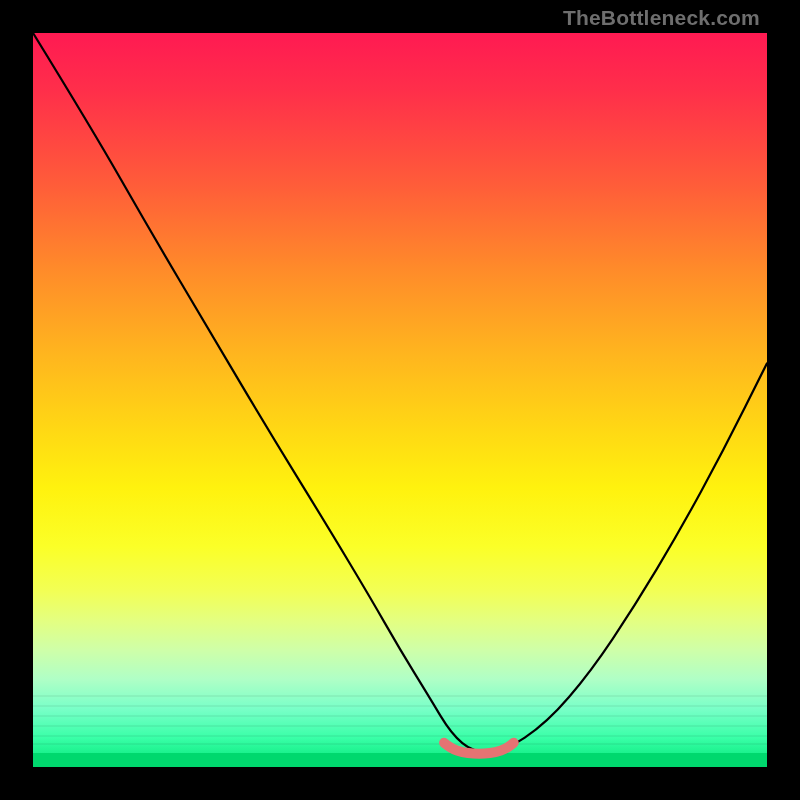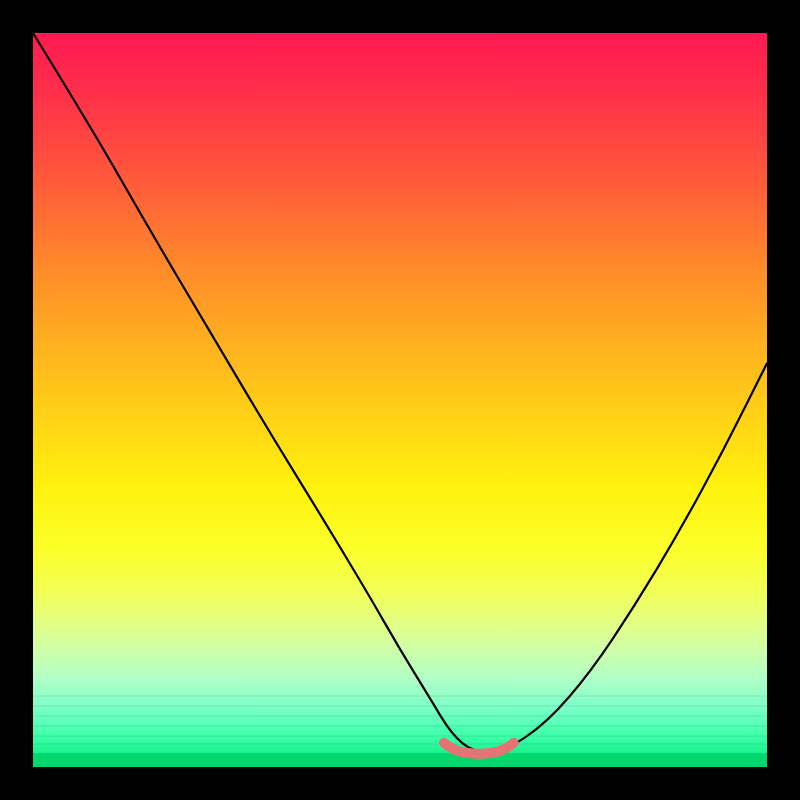--- a/index.html
+++ b/index.html
@@ -87,13 +87,14 @@
     <div class="stripe" style="bottom:22px"></div>
 
     <div class="green-bar"></div>
 
     <svg class="curves" viewBox="0 0 734 734" preserveAspectRatio="none">
       <path id="main-curve" fill="none" stroke="#000" stroke-width="2.2" stroke-linecap="round" d="M0.00 0.00 Q58.72 95.42 88.08 146.80 Q117.44 198.18 146.80 247.73 Q176.16 297.27 205.52 346.82 Q234.88 396.36 264.24 444.07 Q293.60 491.78 315.62 528.48 Q337.64 565.18 352.32 590.87 Q367.00 616.56 381.68 640.41 Q396.36 664.27 407.37 682.62 Q418.38 700.97 429.39 710.14 Q440.40 719.32 455.08 719.32 Q469.76 719.32 491.78 704.64 Q513.80 689.96 535.82 664.27 Q557.84 638.58 579.86 605.55 Q601.88 572.52 623.90 535.82 Q645.92 499.12 667.94 458.75 Q689.96 418.38 711.98 374.34 L734.00 330.30"></path>
       <path id="valley-marker" fill="none" stroke="#e57373" stroke-width="10" stroke-linecap="round" stroke-linejoin="round" d="M411.04 709.78 Q418.38 715.65 423.88 717.49 Q429.39 719.32 434.89 720.05 Q440.40 720.79 445.90 720.79 Q451.41 720.79 456.91 720.05 Q462.42 719.32 467.93 717.49 Q473.43 715.65 477.10 712.71 L480.77 709.78"></path>
     </svg>
   </div>
 
+  <div class="attribution">TheBottleneck.com</div>
 </div>
 
 </body></html>

